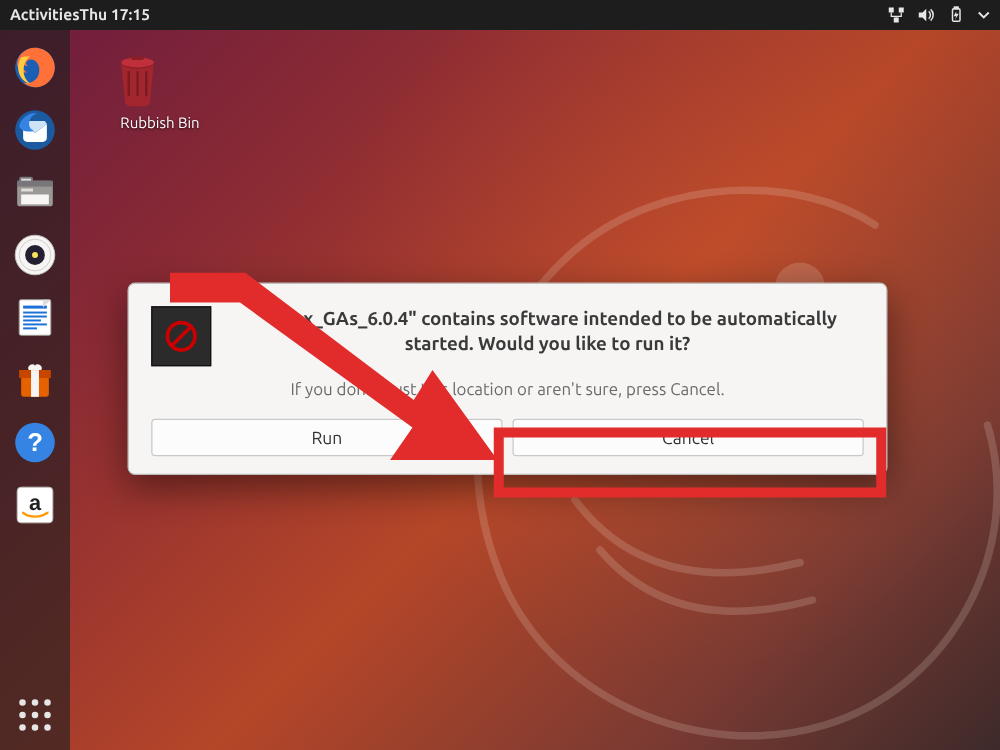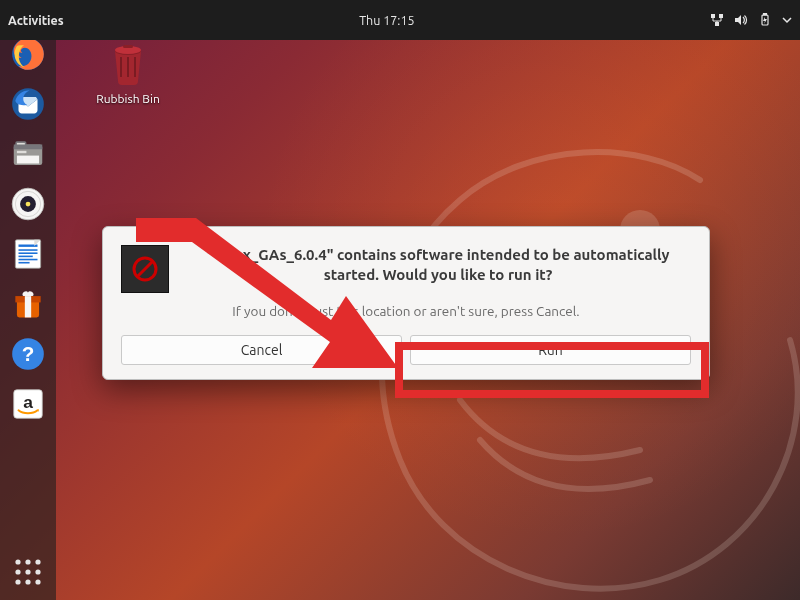--- a/index.html
+++ b/index.html
@@ -8,42 +8,42 @@
 
   
   .wallpaper { position: absolute; inset: 0; background:
     radial-gradient(circle at 70% 40%, rgba(255,120,60,0.15), transparent 45%),
     linear-gradient(135deg, #6b1b3f 0%, #8a2a34 25%, #b54628 55%, #7a3a32 80%, #3d2a2a 100%);
     z-index: 0;
   }
   .wallpaper svg { position: absolute; right: -40px; top: 60px; width: 560px; height: 560px; opacity: 0.18; }
 
   
-  .topbar { position: absolute; top: 0; left: 0; right: 0; height: 40px;
+  .topbar { position: absolute; top: 0; left: 0; right: 0; height: 24px;
     background: #1d1d1d; color: #e6e6e6; display: flex; align-items: center;
     font-size: 12.5px; z-index: 20; padding: 0 8px; }
   .topbar .left { flex: 0 0 auto; font-weight: 600; }
-  .topbar .center { flex: 1 1 auto; text-align: center; font-weight: 400; }
+  .topbar .center { flex: 1 1 auto; font-weight: 700; }
   .topbar .right { flex: 0 0 auto; display: flex; gap: 10px; align-items: center; }
   .topbar .right span { display: inline-flex; align-items: center; }
 
   
   .dock { position: absolute; top: 24px; left: 0; bottom: 0; width: 56px;
     background: rgba(30,30,30,0.62); display: flex; flex-direction: column;
     align-items: center; padding-top: 8px; gap: 6px; z-index: 10; }
   .dock .app { width: 44px; height: 44px; border-radius: 6px; display: flex;
     align-items: center; justify-content: center; }
   .dock .app svg { width: 38px; height: 38px; }
   .dock .spacer { flex: 1 1 auto; }
   .dock .apps-grid { width: 44px; height: 44px; margin-bottom: 6px; display: flex;
     align-items: center; justify-content: center; }
 
   
   .desktop-icons { position: absolute; top: 40px; left: 88px; z-index: 5; }
-  .desktop-icon { width: 80px; display: flex; flex-direction: column; align-items: center;
+  .desktop-icon { width: 80px; display: flex; flex-direction: column; 
     margin-bottom: 20px; cursor: pointer; }
   .desktop-icon .glyph { width: 44px; height: 48px; display: flex; align-items: center;
     justify-content: center; }
   .desktop-icon .label { color: #fff; font-size: 12px; text-align: center;
     margin-top: 4px; line-height: 1.1; text-shadow: 0 1px 2px rgba(0,0,0,0.8); }
 
   
   .dialog { position: absolute; left: 102px; top: 226px; width: 608px;
     background: #f6f5f4; border: 1px solid #bdbdbd; border-radius: 6px;
     box-shadow: 0 10px 30px rgba(0,0,0,0.45); z-index: 30; padding: 18px 18px 14px 18px;
@@ -231,22 +231,22 @@
     <div class="dlg-icon">
       <svg width="30" height="30" viewBox="0 0 30 30">
           <circle cx="15" cy="15" r="11" fill="none" stroke="#cc0000" stroke-width="3"></circle>
           <line x1="8" y1="22" x2="22" y2="8" stroke="#cc0000" stroke-width="3"></line>
         </svg>
     </div>
     <div class="headline">"VBox_GAs_6.0.4" contains software intended to be automatically started. Would you like to run it?</div>
   </div>
   <div class="subtext">If you don't trust this location or aren't sure, press Cancel.</div>
   <div class="buttons">
+    <div class="btn">Run</div>
     <div class="btn">Cancel</div>
-    <div class="btn">Run</div>
   </div>
 </div>
 
 <div class="highlight-box"></div>
 
 <svg class="arrow" viewBox="0 0 262 162">
   <g fill="#e22c2c">
     <polygon points="0,0 60,0 195,102 210,78 262,150 176,150 194,124 56,24 0,24"></polygon>
   </g>
 </svg>

